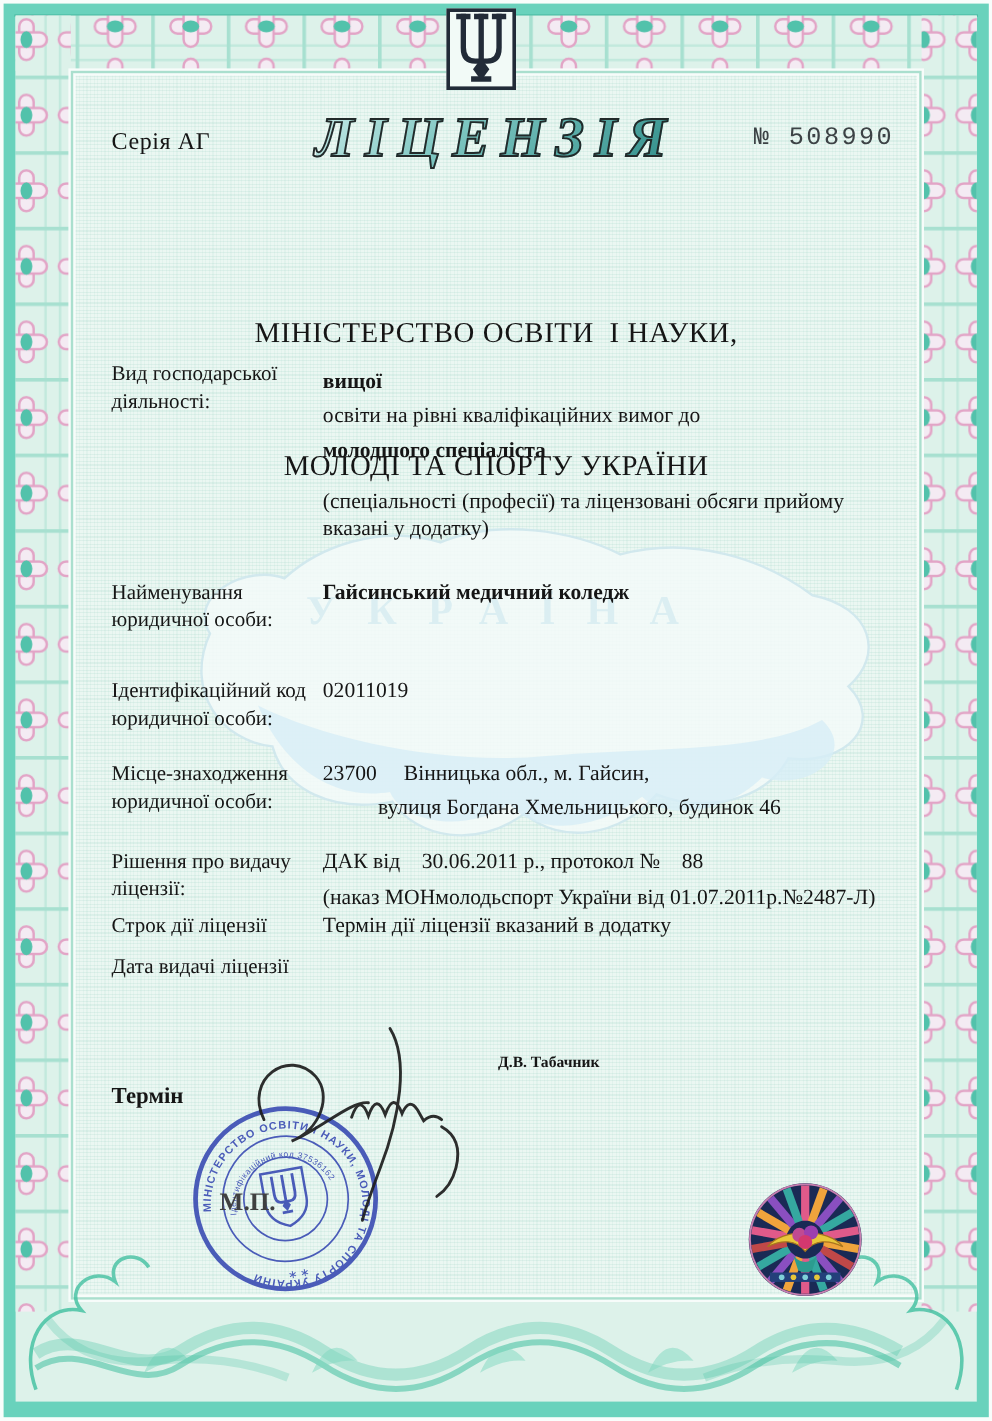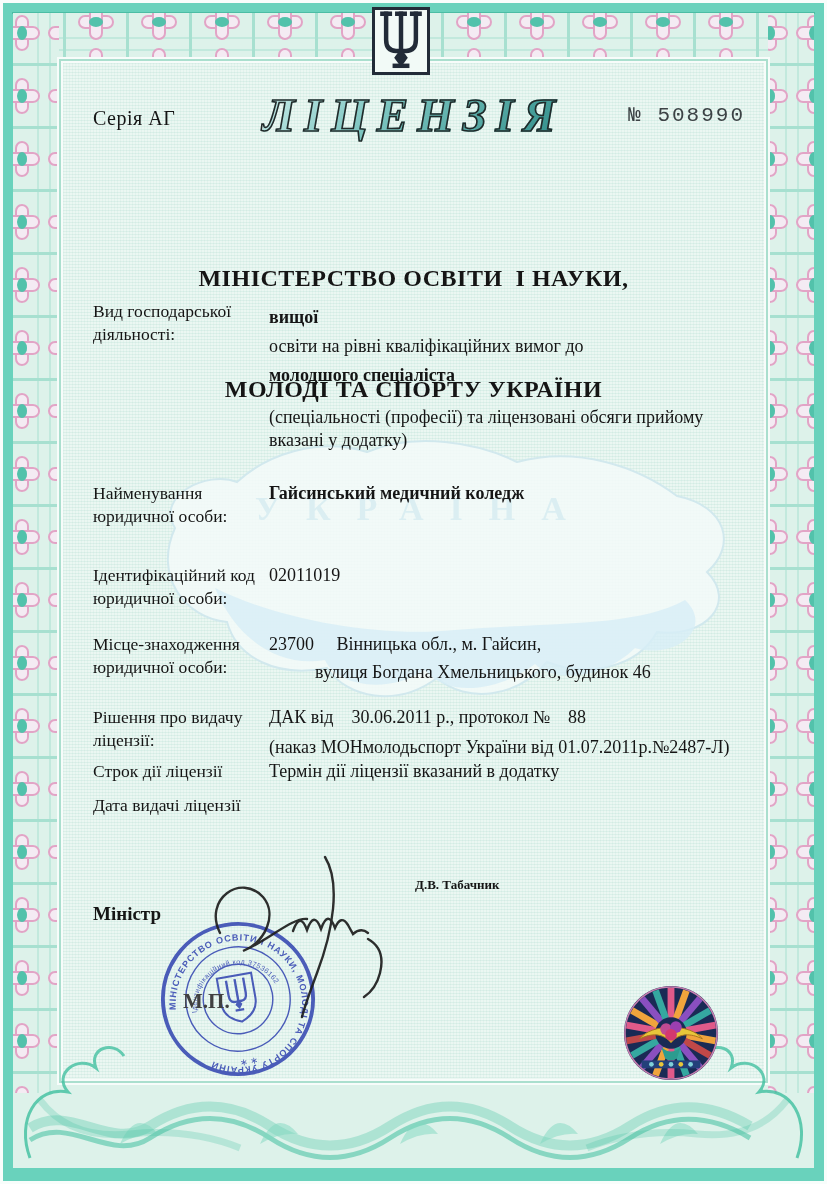--- a/index.html
+++ b/index.html
@@ -19,21 +19,21 @@
     text-shadow:1px 1px 0 #1f2a2a;
     font-style:italic;
   }
   @supports ((-webkit-background-clip:text)){
     .doc-title span{
       background:linear-gradient(135deg,#c9ece9 0%,#7cc5c0 40%,#2f8d89 100%);
       -webkit-background-clip:text;background-clip:text;color:transparent;
       -webkit-text-stroke:1.6px #222a2a;text-shadow:none;
     }
   }
-  .ministry{left:0;right:0;top:186px;text-align:center;font-weight:bold;
+  .ministry{left:0;right:0;top:186px;text-align:center;font-weight:normal;
     font-size:24px;line-height:37px;letter-spacing:.5px;white-space:pre-wrap;}
   
   .row{position:absolute;left:93px;right:78px;display:flex;}
   .label{width:176px;flex:none;font-size:17.5px;line-height:23px;}
   .value{flex:1;font-size:18px;line-height:23px;}
   .value p{margin:0 0 5px 0;white-space:pre-wrap;}
   .b{font-weight:bold;}
   .indent{margin-left:46px !important;display:block;}
   
   .minister{left:93px;top:903px;font-size:19px;font-weight:bold;}
@@ -186,21 +186,21 @@
       <div class="label">Строк дії ліцензії</div>
       <div class="value">
         <p>Термін дії ліцензії вказаний в додатку</p>
       </div>
     </div>
 
     <div class="row" style="top:794px">
       <div class="label">Дата видачі ліцензії</div>
     </div>
 
-    <div class="abs minister">Міністр</div>
+    <div class="abs minister">Термін</div>
     <div class="abs minister-name">Д.В. Табачник</div>
     <div class="abs seal-label">М.П.</div>
 
     <svg class="abs stamp" viewBox="-100 -100 200 200">
       <defs>
         <path id="ringOuter" d="M -80,6 A 80,80 0 1 1 80,6 A 80,80 0 0 1 -80,6" fill="none"></path>
         <path id="ringInner" d="M -54,10 A 54,54 0 1 1 54,10" fill="none"></path>
       </defs>
       <g stroke="#3a4cb3" fill="none">
         <circle r="95" stroke-width="5"></circle>

